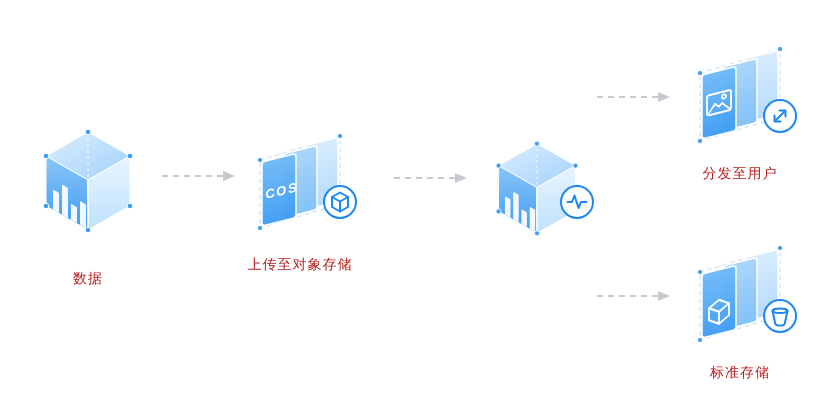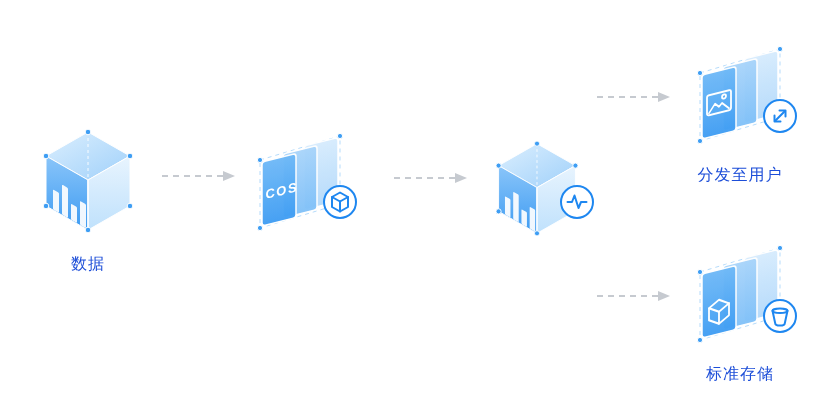--- a/index.html
+++ b/index.html
@@ -1,21 +1,21 @@
 <!DOCTYPE html>
 <html><head>
 <meta charset="utf-8">
 <style>
   * { margin:0; padding:0; box-sizing:border-box; }
   html,body { background:#FFFFFF; }
   body { font-family:"Liberation Sans","DejaVu Sans",sans-serif; }
   .canvas { position:relative; width:840px; height:400px; background:#FFFFFF; overflow:hidden; }
   .node { position:absolute; display:flex; flex-direction:column; align-items:center; }
   .icon-wrap { position:relative; display:inline-block; line-height:0; }
-  .node-label { margin-top:20px; font-size:16px; color:#1d4ed8; letter-spacing:1px; white-space:nowrap; line-height:1.2; }
+  .node-label { margin-top:20px; font-size:14px; color:#b91c1c; letter-spacing:1px; white-space:nowrap; line-height:1.2; }
   .badge { position:absolute; }
   .arrow { position:absolute; }
   svg { display:block; }
   .badge svg { display:block; }
 </style>
 </head>
 <body>
 
 <svg width="0" height="0" style="position:absolute" aria-hidden="true">
   <defs>
@@ -41,21 +41,21 @@
     </linearGradient>
     <linearGradient id="gCardBack" x1="0" y1="0" x2="0" y2="1">
       <stop offset="0" stop-color="#D6EBFD"></stop>
         <stop offset="1" stop-color="#B3DAFB"></stop>
     </linearGradient>
   </defs>
 </svg>
 
 <div class="canvas">
 
-  <div class="node" style="left:28px; top:128px; width:120px;">
+  <div class="node" style="left:28px; top:128px; width:120px;gap:16px;">
     <div class="icon-wrap">
       <svg width="96" height="106" viewBox="0 0 96 106">
         <polygon points="48,4 90,28 48,52 6,28" fill="url(#gTop)" stroke="#FFFFFF" stroke-width="1"></polygon>
         <polygon points="6,28 48,52 48,102 6,78" fill="url(#gLeft)" stroke="#FFFFFF" stroke-width="1"></polygon>
         <polygon points="48,52 90,28 90,78 48,102" fill="url(#gRight)" stroke="#FFFFFF" stroke-width="1"></polygon>
         <line x1="48" y1="4" x2="48" y2="52" stroke="#FFFFFF" stroke-width="1" stroke-dasharray="3 3" opacity="0.9"></line>
         <line x1="48" y1="52" x2="48" y2="102" stroke="#FFFFFF" stroke-width="1.2"></line>
         <g transform="skewY(29.7)" fill="#FFFFFF" opacity="0.92">
           <rect x="13" y="54" width="6" height="20" rx="1"></rect>
           <rect x="22" y="44" width="6" height="30" rx="1"></rect>
@@ -105,20 +105,21 @@
         <svg width="36" height="36" viewBox="0 0 36 36">
           <circle cx="18" cy="18" r="16" fill="#FFFFFF" stroke="#1E87F0" stroke-width="2"></circle>
           <g fill="none" stroke="#1E87F0" stroke-width="2" stroke-linecap="round" stroke-linejoin="round">
             <polygon points="18,8.5 26,13 26,23 18,27.5 10,23 10,13"></polygon>
             <polyline points="10,13 18,17.5 26,13"></polyline>
             <line x1="18" y1="17.5" x2="18" y2="27.5"></line>
           </g>
         </svg>
       </div>
     </div>
+    <div class="node-label">上传至对象存储</div>
   </div>
 
   <svg class="arrow" style="left:392px; top:171px;" width="78" height="14" viewBox="0 0 78 14">
     <line x1="2" y1="7" x2="63" y2="7" stroke="#C6CAD0" stroke-width="2" stroke-dasharray="6 5"></line>
     <polygon points="63,2 75,7 63,12" fill="#C6CAD0"></polygon>
   </svg>
 
   <div class="node" style="left:467px; top:140px; width:140px;">
     <div class="icon-wrap">
       <svg width="88" height="97" viewBox="0 0 96 106">

